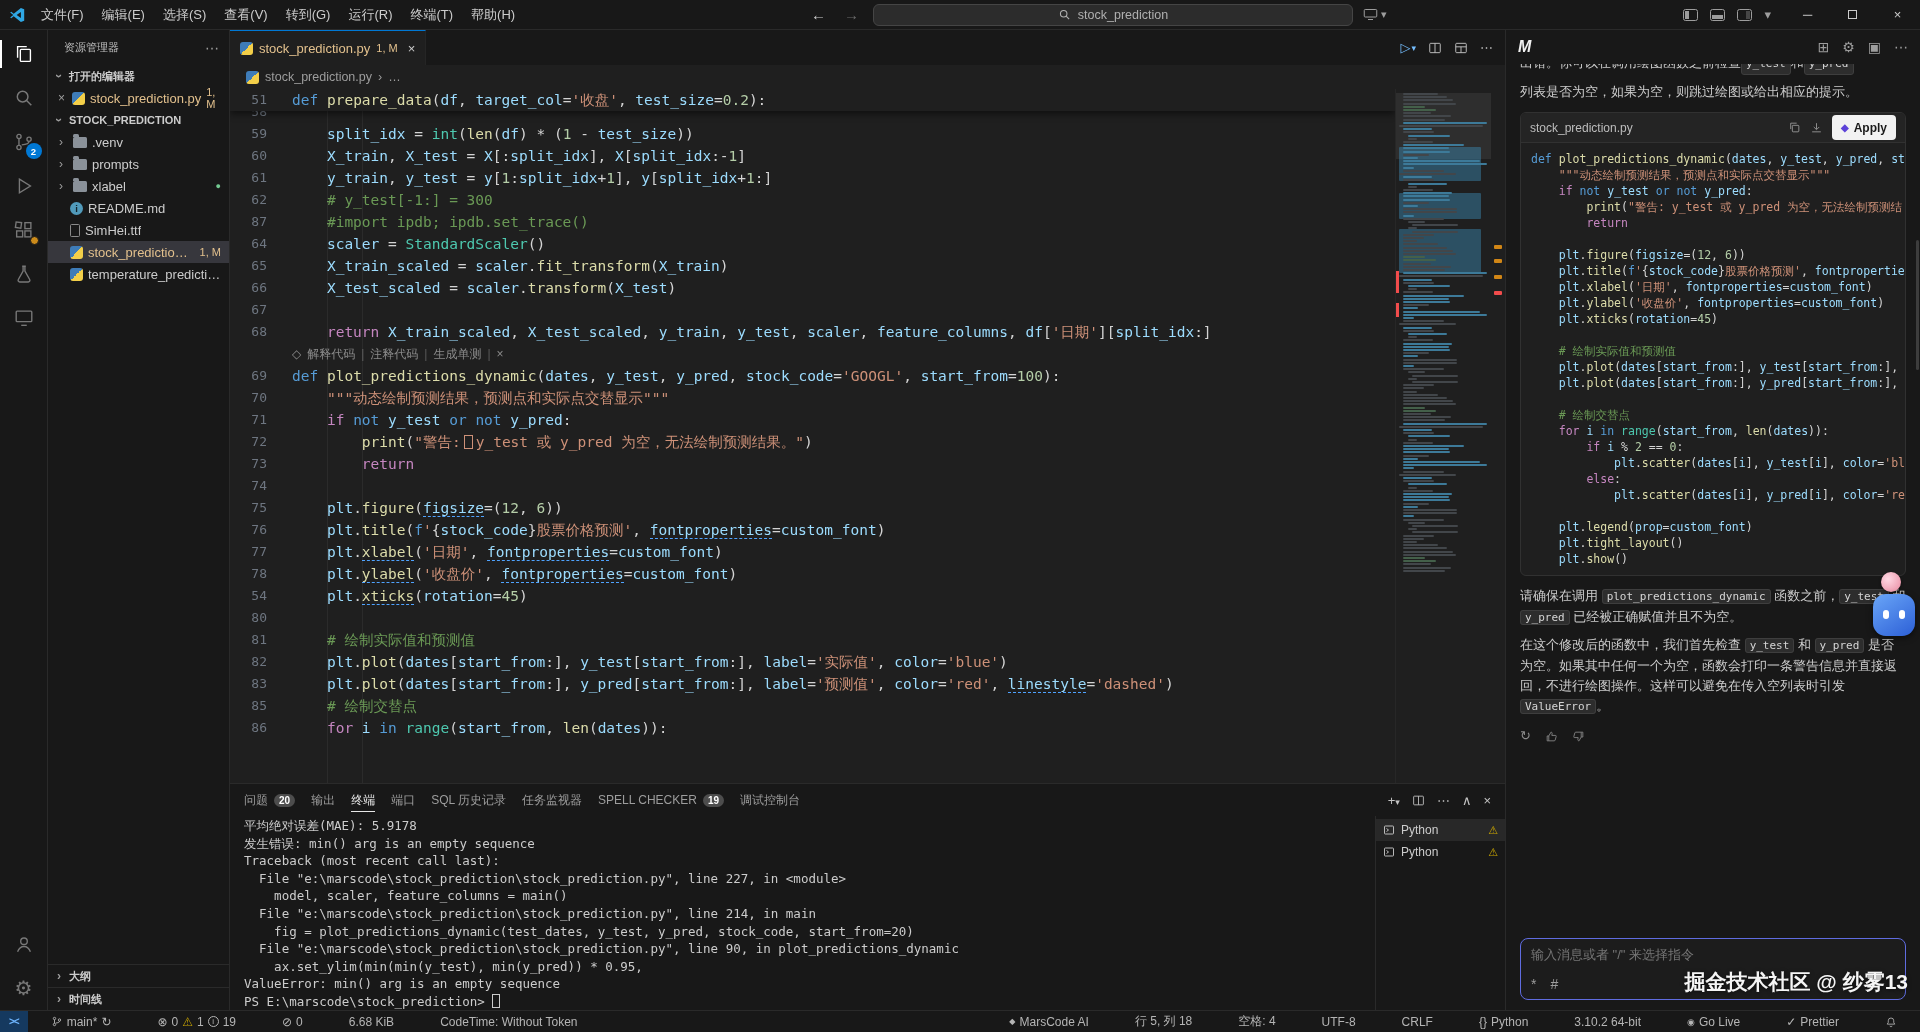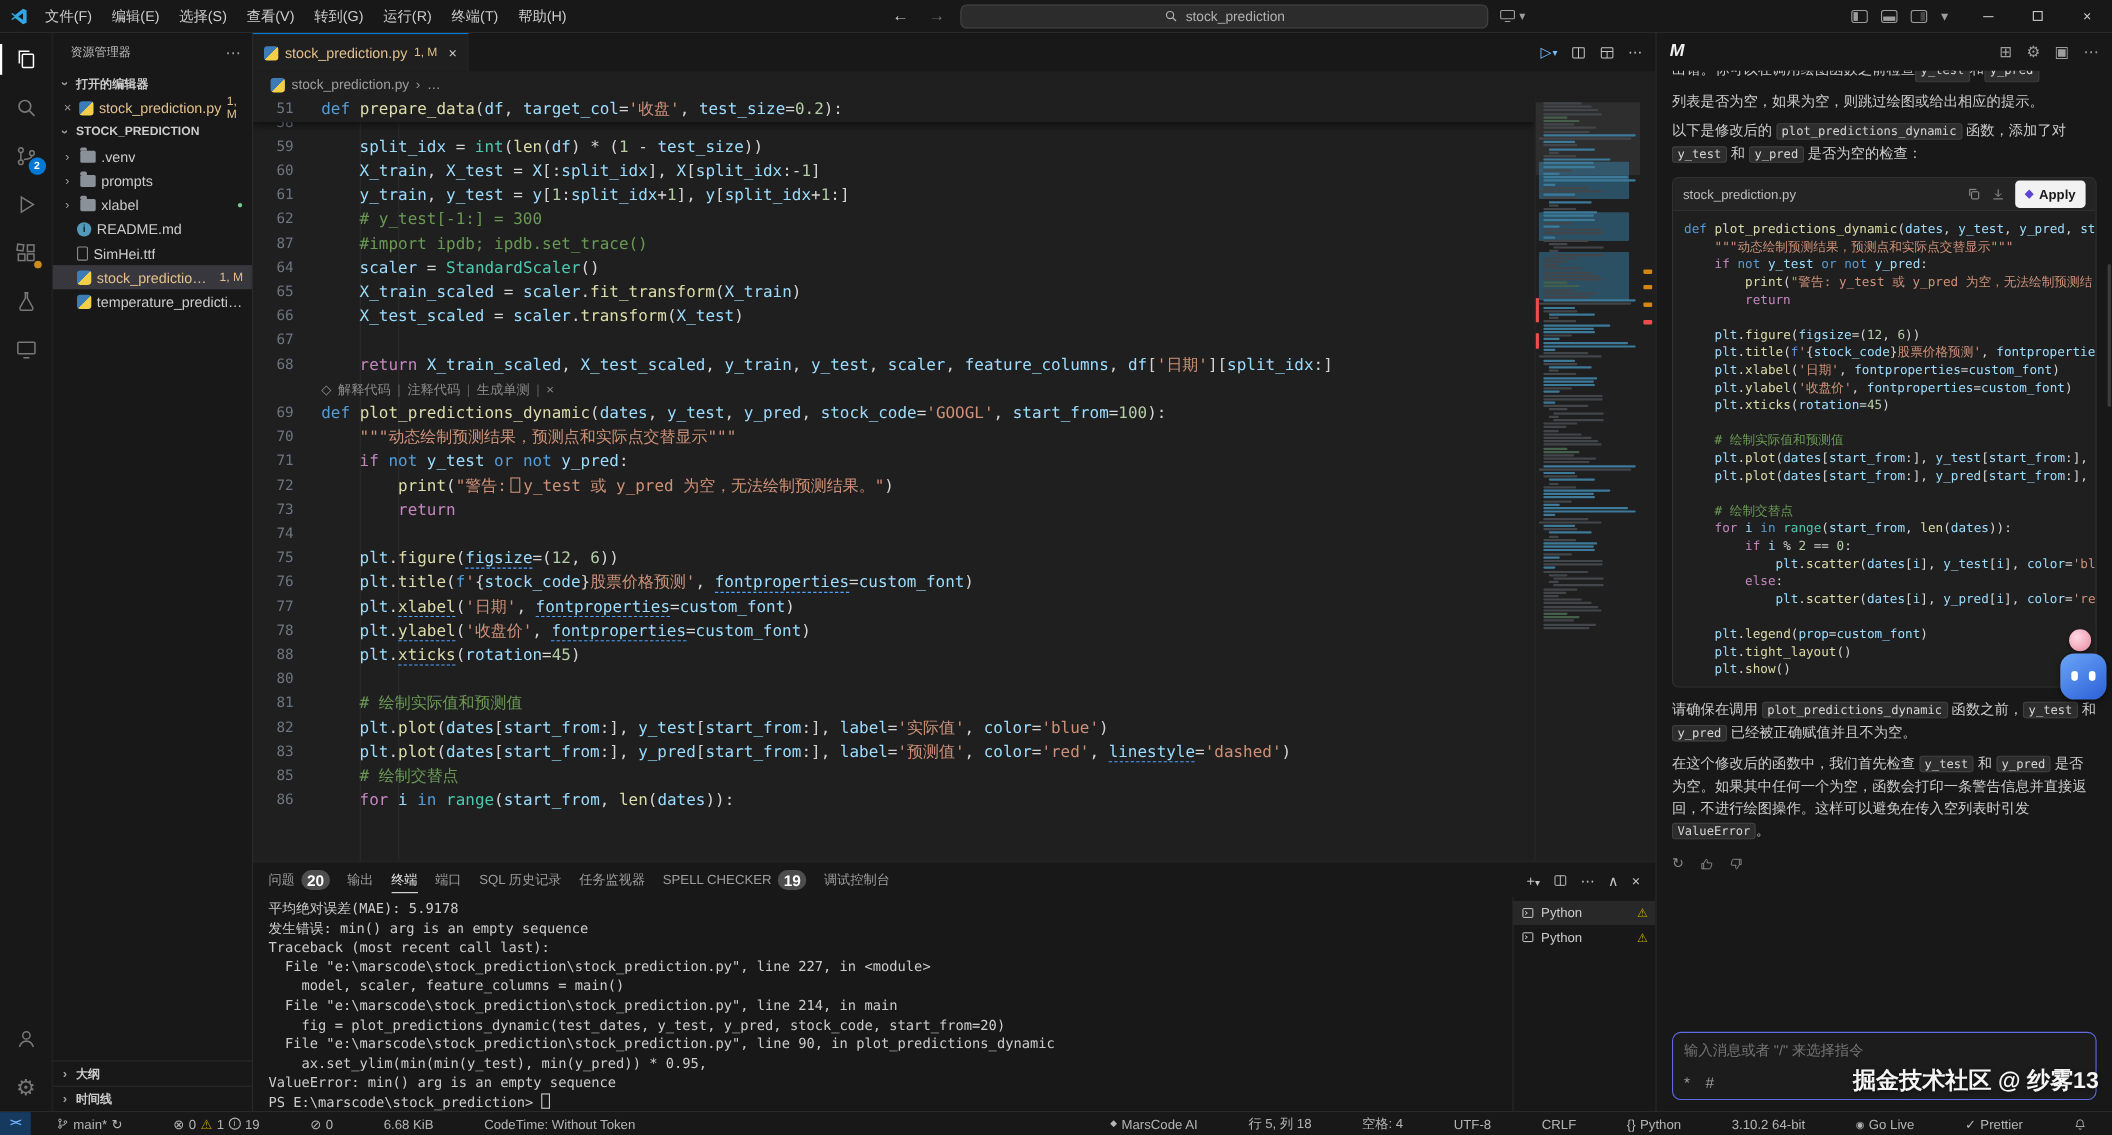--- a/index.html
+++ b/index.html
@@ -91,21 +91,21 @@
   .mm-block{position:absolute;left:3px;width:82px;background:rgba(58,130,168,.5);border-radius:1px}
   .mm-git{position:absolute;left:0;width:3px;background:#f14c4c}
   .ruler{width:14px;flex:0 0 14px;position:relative}
   .ruler-mark{position:absolute;right:3px;width:8px;height:4px;background:#d18616;border-radius:1px}
   
   .panel{height:227px;flex:0 0 227px;border-top:1px solid #2a2a2a;background:#181818;display:flex;flex-direction:column;min-width:0}
   .panel-tabs{height:32px;flex:0 0 32px;display:flex;align-items:center;gap:16px;padding:0 14px;font-size:12px;color:#9d9d9d}
   .panel-tab{display:flex;align-items:center;gap:6px;height:100%;position:relative;white-space:nowrap}
   .panel-tab.active{color:#e7e7e7}
   .panel-tab.active::after{content:"";position:absolute;left:0;right:0;bottom:4px;height:1px;background:#e7e7e7}
-  .panel-badge{background:#4d4d4d;color:#fff;border-radius:9px;font-size:14px;padding:1px 5px;font-weight:600}
+  .panel-badge{background:#4d4d4d;color:#fff;border-radius:9px;font-size:10px;padding:1px 5px;font-weight:600}
   .panel-actions{margin-left:auto;display:flex;align-items:center;gap:12px;color:#c5c5c5;font-size:13px}
   .panel-body{flex:1;display:flex;min-height:0}
   .terminal{flex:1;padding:1px 0 0 14px;font-family:"DejaVu Sans Mono","Liberation Mono",monospace;font-size:12.5px;line-height:17.6px;color:#cccccc;white-space:pre;overflow:hidden}
   .t-cursor{display:inline-block;width:8px;height:14px;border:1px solid #cccccc;vertical-align:-2px}
   .proc-list{width:130px;flex:0 0 130px;border-left:1px solid #2a2a2a;padding-top:3px;font-size:12px}
   .proc-row{height:22px;display:flex;align-items:center;gap:6px;padding:0 7px;color:#cccccc}
   .proc-row.sel{background:rgba(255,255,255,.07)}
   .proc-warn{margin-left:auto;color:#cca700;font-size:11px}
   
   .ai-panel{width:415px;flex:0 0 415px;border-left:1px solid #2a2a2a;background:#181818;display:flex;flex-direction:column;position:relative;min-height:0}
@@ -398,21 +398,21 @@
               <div class="code-line"><span class="gutter">69</span><span class="code-text"><span class="tk-k">def</span><span class="tk-o"> </span><span class="tk-f">plot_predictions_dynamic</span><span class="tk-o">(</span><span class="tk-v">dates</span><span class="tk-o">, </span><span class="tk-v">y_test</span><span class="tk-o">, </span><span class="tk-v">y_pred</span><span class="tk-o">, </span><span class="tk-v">stock_code</span><span class="tk-o">=</span><span class="tk-s">'GOOGL'</span><span class="tk-o">, </span><span class="tk-v">start_from</span><span class="tk-o">=</span><span class="tk-n">100</span><span class="tk-o">):</span></span></div>
               <div class="code-line"><span class="gutter">70</span><span class="code-text"><span>    </span><span class="tk-s">"""动态绘制预测结果，预测点和实际点交替显示"""</span></span></div>
               <div class="code-line"><span class="gutter">71</span><span class="code-text"><span>    </span><span class="tk-k2">if</span><span class="tk-o"> </span><span class="tk-k">not</span><span class="tk-o"> </span><span class="tk-v">y_test</span><span class="tk-o"> </span><span class="tk-k">or</span><span class="tk-o"> </span><span class="tk-k">not</span><span class="tk-o"> </span><span class="tk-v">y_pred</span><span class="tk-o">:</span></span></div>
               <div class="code-line"><span class="gutter">72</span><span class="code-text"><span>        </span><span class="tk-f">print</span><span class="tk-o">(</span><span class="tk-s">"警告:</span><span class="glyph-box"></span><span class="tk-s">y_test 或 y_pred 为空，无法绘制预测结果。"</span><span class="tk-o">)</span></span></div>
               <div class="code-line"><span class="gutter">73</span><span class="code-text"><span>        </span><span class="tk-k2">return</span></span></div>
               <div class="code-line"><span class="gutter">74</span><span class="code-text"></span></div>
               <div class="code-line"><span class="gutter">75</span><span class="code-text"><span>    </span><span class="tk-v">plt</span><span class="tk-o">.</span><span class="tk-f">figure</span><span class="tk-o">(</span><span class="tk-v tk-u">figsize</span><span class="tk-o">=(</span><span class="tk-n">12</span><span class="tk-o">, </span><span class="tk-n">6</span><span class="tk-o">))</span></span></div>
               <div class="code-line"><span class="gutter">76</span><span class="code-text"><span>    </span><span class="tk-v">plt</span><span class="tk-o">.</span><span class="tk-f">title</span><span class="tk-o">(</span><span class="tk-k">f</span><span class="tk-s">'</span><span class="tk-o">{</span><span class="tk-v">stock_code</span><span class="tk-o">}</span><span class="tk-s">股票价格预测'</span><span class="tk-o">, </span><span class="tk-v tk-u">fontproperties</span><span class="tk-o">=</span><span class="tk-v">custom_font</span><span class="tk-o">)</span></span></div>
               <div class="code-line"><span class="gutter">77</span><span class="code-text"><span>    </span><span class="tk-v">plt</span><span class="tk-o">.</span><span class="tk-f tk-u">xlabel</span><span class="tk-o">(</span><span class="tk-s">'日期'</span><span class="tk-o">, </span><span class="tk-v tk-u">fontproperties</span><span class="tk-o">=</span><span class="tk-v">custom_font</span><span class="tk-o">)</span></span></div>
               <div class="code-line"><span class="gutter">78</span><span class="code-text"><span>    </span><span class="tk-v">plt</span><span class="tk-o">.</span><span class="tk-f tk-u">ylabel</span><span class="tk-o">(</span><span class="tk-s">'收盘价'</span><span class="tk-o">, </span><span class="tk-v tk-u">fontproperties</span><span class="tk-o">=</span><span class="tk-v">custom_font</span><span class="tk-o">)</span></span></div>
-              <div class="code-line"><span class="gutter">88</span><span class="code-text"><span>    </span><span class="tk-v">plt</span><span class="tk-o">.</span><span class="tk-f tk-u">xticks</span><span class="tk-o">(</span><span class="tk-v">rotation</span><span class="tk-o">=</span><span class="tk-n">45</span><span class="tk-o">)</span></span></div>
+              <div class="code-line"><span class="gutter">54</span><span class="code-text"><span>    </span><span class="tk-v">plt</span><span class="tk-o">.</span><span class="tk-f tk-u">xticks</span><span class="tk-o">(</span><span class="tk-v">rotation</span><span class="tk-o">=</span><span class="tk-n">45</span><span class="tk-o">)</span></span></div>
               <div class="code-line"><span class="gutter">80</span><span class="code-text"></span></div>
               <div class="code-line"><span class="gutter">81</span><span class="code-text"><span>    </span><span class="tk-c"># 绘制实际值和预测值</span></span></div>
               <div class="code-line"><span class="gutter">82</span><span class="code-text"><span>    </span><span class="tk-v">plt</span><span class="tk-o">.</span><span class="tk-f">plot</span><span class="tk-o">(</span><span class="tk-v">dates</span><span class="tk-o">[</span><span class="tk-v">start_from</span><span class="tk-o">:], </span><span class="tk-v">y_test</span><span class="tk-o">[</span><span class="tk-v">start_from</span><span class="tk-o">:], </span><span class="tk-v">label</span><span class="tk-o">=</span><span class="tk-s">'实际值'</span><span class="tk-o">, </span><span class="tk-v">color</span><span class="tk-o">=</span><span class="tk-s">'blue'</span><span class="tk-o">)</span></span></div>
               <div class="code-line"><span class="gutter">83</span><span class="code-text"><span>    </span><span class="tk-v">plt</span><span class="tk-o">.</span><span class="tk-f">plot</span><span class="tk-o">(</span><span class="tk-v">dates</span><span class="tk-o">[</span><span class="tk-v">start_from</span><span class="tk-o">:], </span><span class="tk-v">y_pred</span><span class="tk-o">[</span><span class="tk-v">start_from</span><span class="tk-o">:], </span><span class="tk-v">label</span><span class="tk-o">=</span><span class="tk-s">'预测值'</span><span class="tk-o">, </span><span class="tk-v">color</span><span class="tk-o">=</span><span class="tk-s">'red'</span><span class="tk-o">, </span><span class="tk-v tk-u">linestyle</span><span class="tk-o">=</span><span class="tk-s">'dashed'</span><span class="tk-o">)</span></span></div>
               <div class="code-line"><span class="gutter">85</span><span class="code-text"><span>    </span><span class="tk-c"># 绘制交替点</span></span></div>
               <div class="code-line"><span class="gutter">86</span><span class="code-text"><span>    </span><span class="tk-k2">for</span><span class="tk-o"> </span><span class="tk-v">i</span><span class="tk-o"> </span><span class="tk-k">in</span><span class="tk-o"> </span><span class="tk-cl">range</span><span class="tk-o">(</span><span class="tk-v">start_from</span><span class="tk-o">, </span><span class="tk-f">len</span><span class="tk-o">(</span><span class="tk-v">dates</span><span class="tk-o">)):</span></span></div>
             </div>
         </div>
         <div class="minimap">
           <div class="mm-viewport"></div>
@@ -660,21 +660,20 @@
           <span>⊞</span>
           <span>⚙</span>
           <span>▣</span>
           <span>⋯</span>
         </div>
       </div>
       <div class="ai-content">
         <div class="ai-p clip">出错。你可以在调用绘图函数之前检查 <span class="chip">y_test</span> 和 <span class="chip">y_pred</span></div>
         <div>
             <div class="ai-p">列表是否为空，如果为空，则跳过绘图或给出相应的提示。</div>
-            <div class="ai-p">以下是修改后的 <span class="chip">plot_predictions_dynamic</span> 函数，添加了对 <span class="chip">y_test</span> 和 <span class="chip">y_pred</span> 是否为空的检查：</div>
           </div>
         <div class="ai-card">
           <div class="ai-card-header">
             <span>stock_prediction.py</span>
             <div class="ai-card-icons">
               <span>
                 <svg width="13" height="13" viewBox="0 0 24 24" fill="none" stroke="currentColor" stroke-width="1.6">
                     <rect x="8" y="8" width="12" height="12" rx="1.5"></rect>
                     <path d="M5 15V4h11"></path>
                   </svg>

